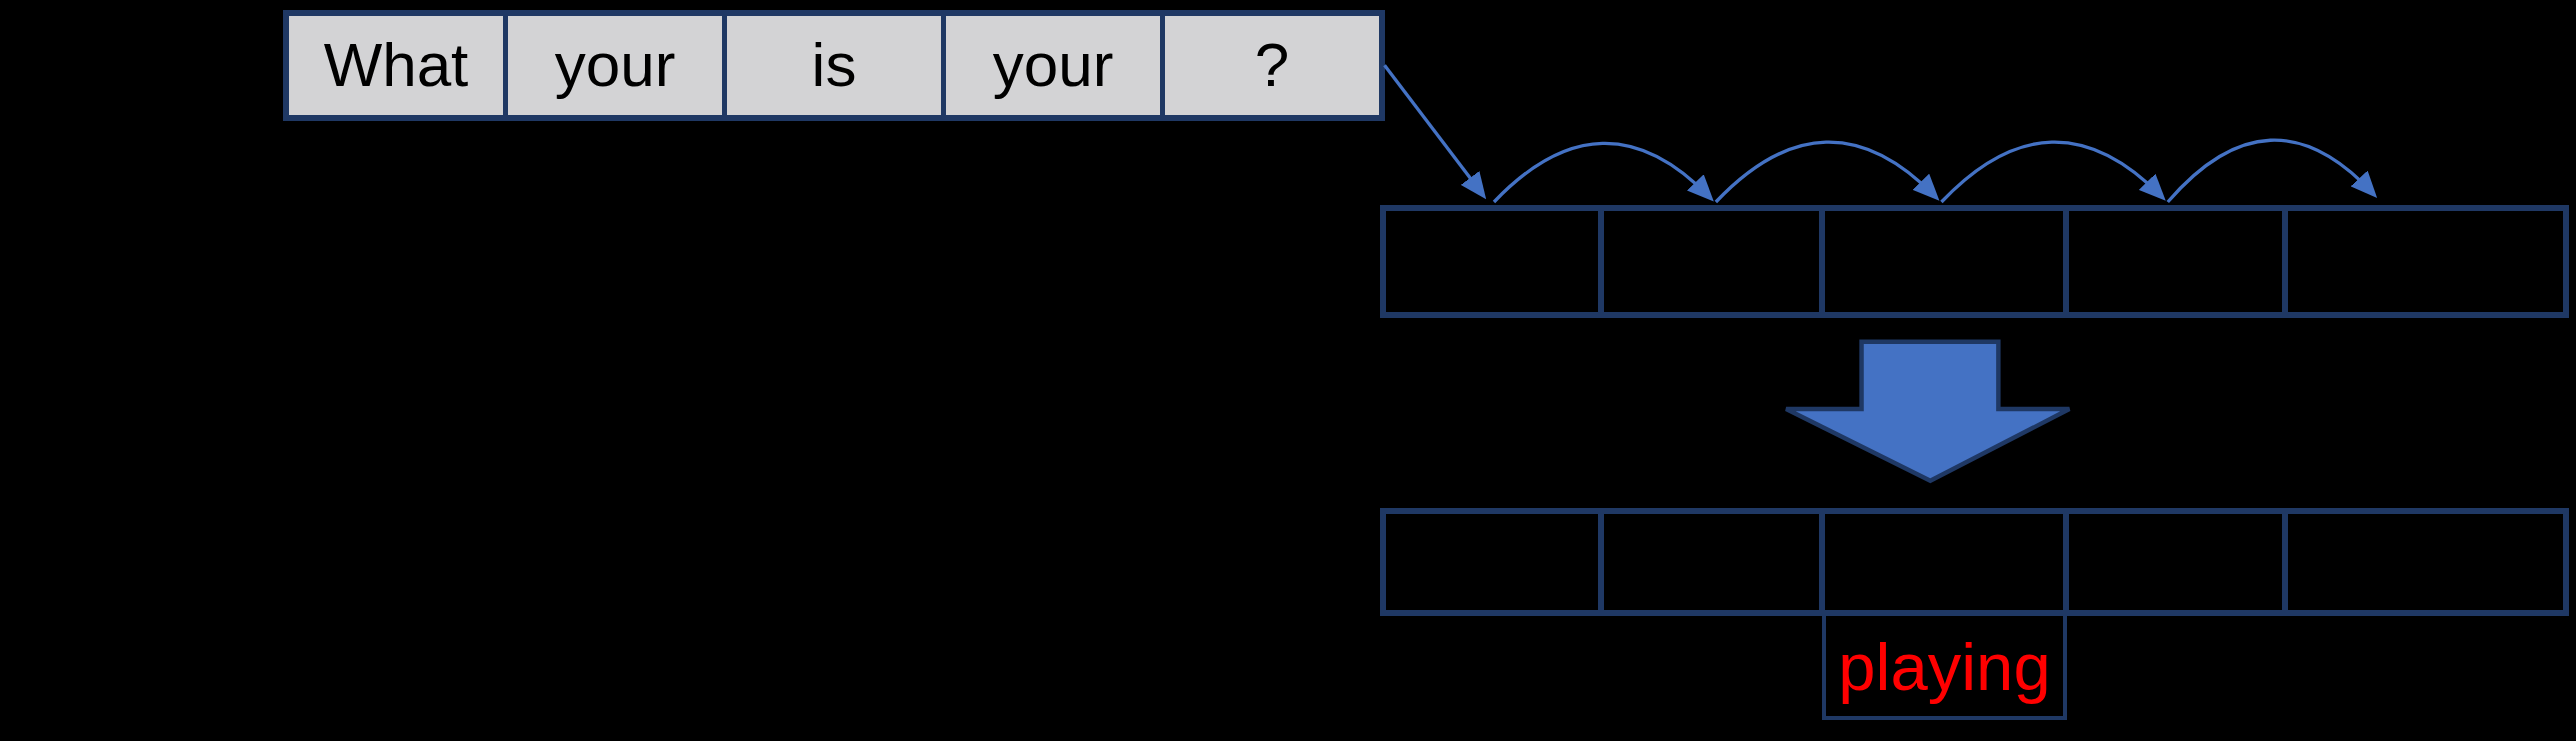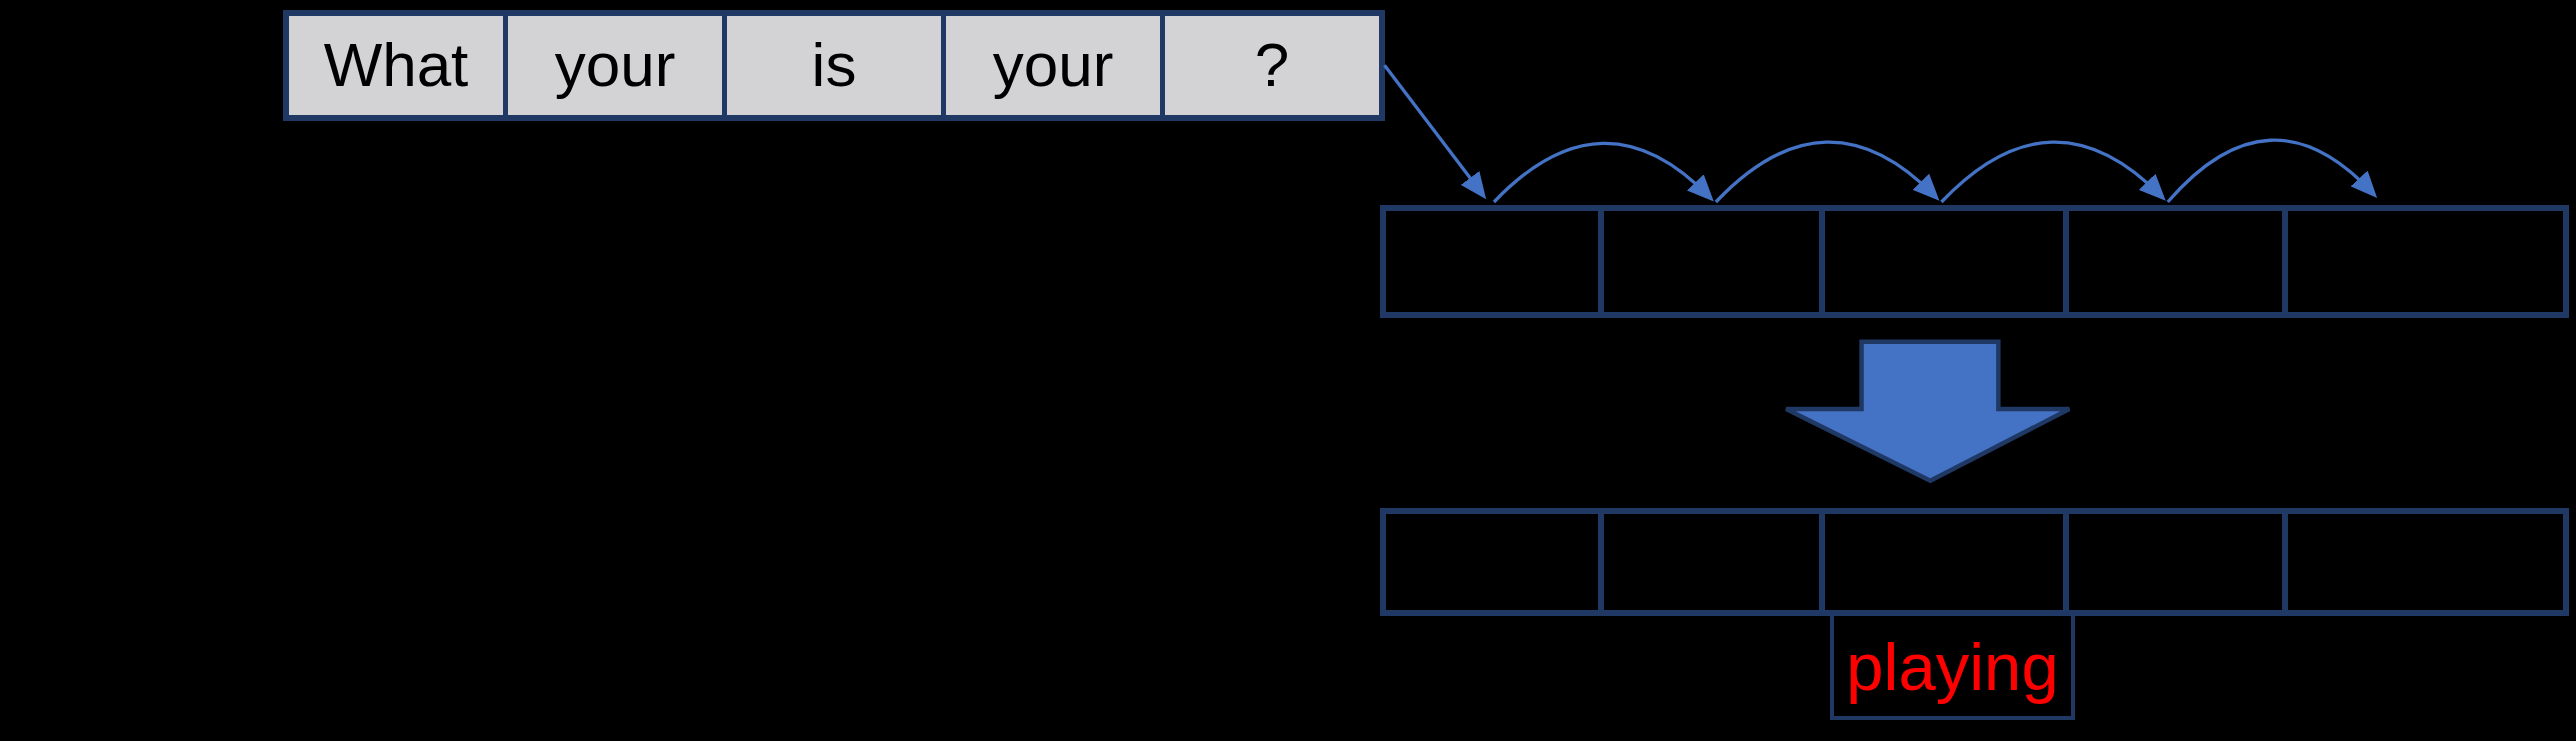--- a/index.html
+++ b/index.html
@@ -65,21 +65,20 @@
   .answer-cell {
     position: absolute;
     left: 1822px; top: 616px;
     width: 245px; height: 104px;
     box-sizing: border-box;
     border: 4.4px solid var(--table-border, #1f3864);
     border-top: none;
     display: flex;
     align-items: center;
     justify-content: center;
-    margin-left: 8px;
   }
   .answer-label {
     font-size: 67px;
     line-height: 1;
     color: var(--answer-red, #ff0000);
     white-space: nowrap;
   }
 
   
   svg.flow-layer {

